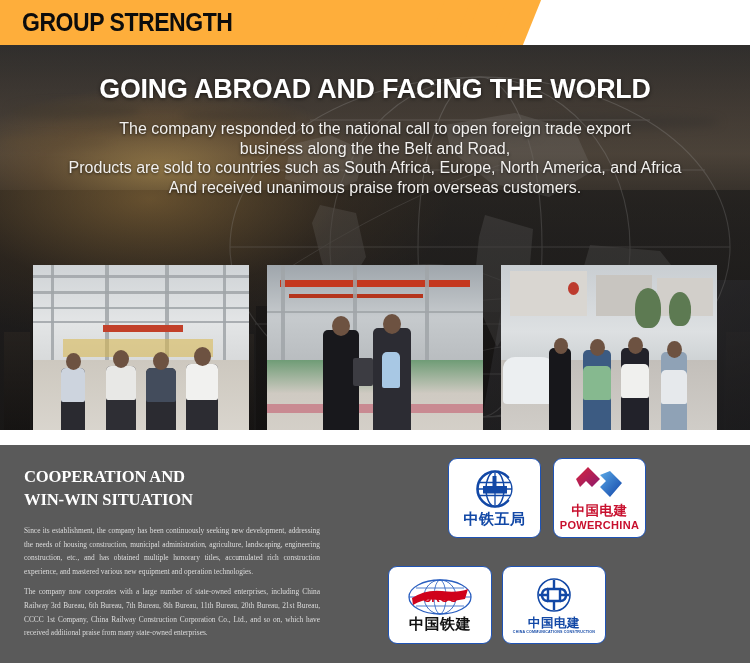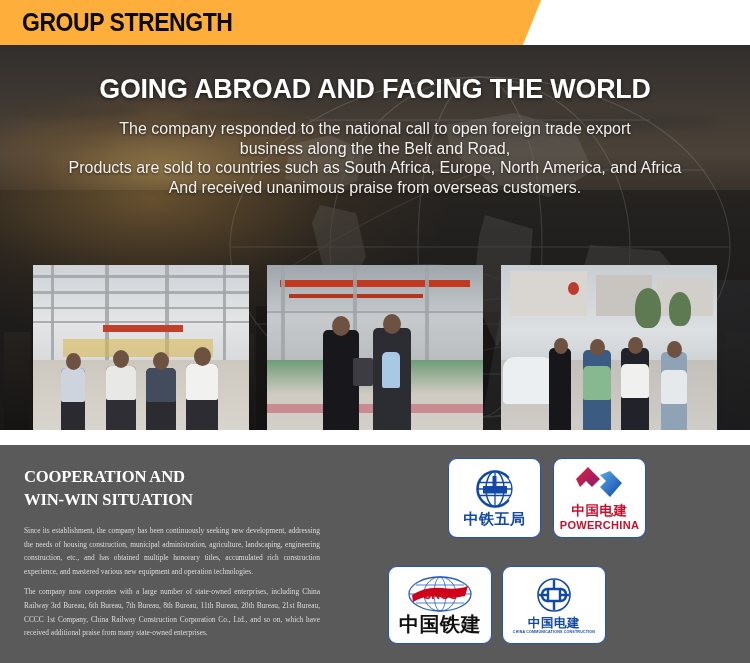--- a/index.html
+++ b/index.html
@@ -223,21 +223,21 @@
     font-weight: 700;
     letter-spacing: 0.3px;
   }
 
   
   .svg-ico { display:block; }
 
   .lg1 .logo-cn { font-size: 15px; color:#1248a6; margin-top:2px; }
   .lg2 .logo-cn { font-size: 13.5px; color:#c8102e; margin-top:2px; }
   .lg2 .logo-en { font-size: 11px; color:#c8102e; margin-top:1px; }
-  .lg3 .logo-cn { font-size: 20px; color:#111111; margin-top:1px;text-align:center; }
+  .lg3 .logo-cn { font-size: 15px; color:#111111; margin-top:1px;text-align:center; }
   .lg4 .logo-en { font-size: 8.6px; color:#111111; margin-top:2px; }
   .lg4 .logo-cn { font-size: 11px; color:#111111; margin-top:1px; letter-spacing:1.5px; }
   .lg5 .logo-cn { font-size: 12.5px; color:#1248a6; margin-top:2px; }
   .lg5 .logo-en { font-size: 3.6px; color:#1248a6; margin-top:1px; letter-spacing:0.2px; }
 </style>
 </head>
 <body>
 
 <div class="header-banner">
   <div class="header-bar"></div>

